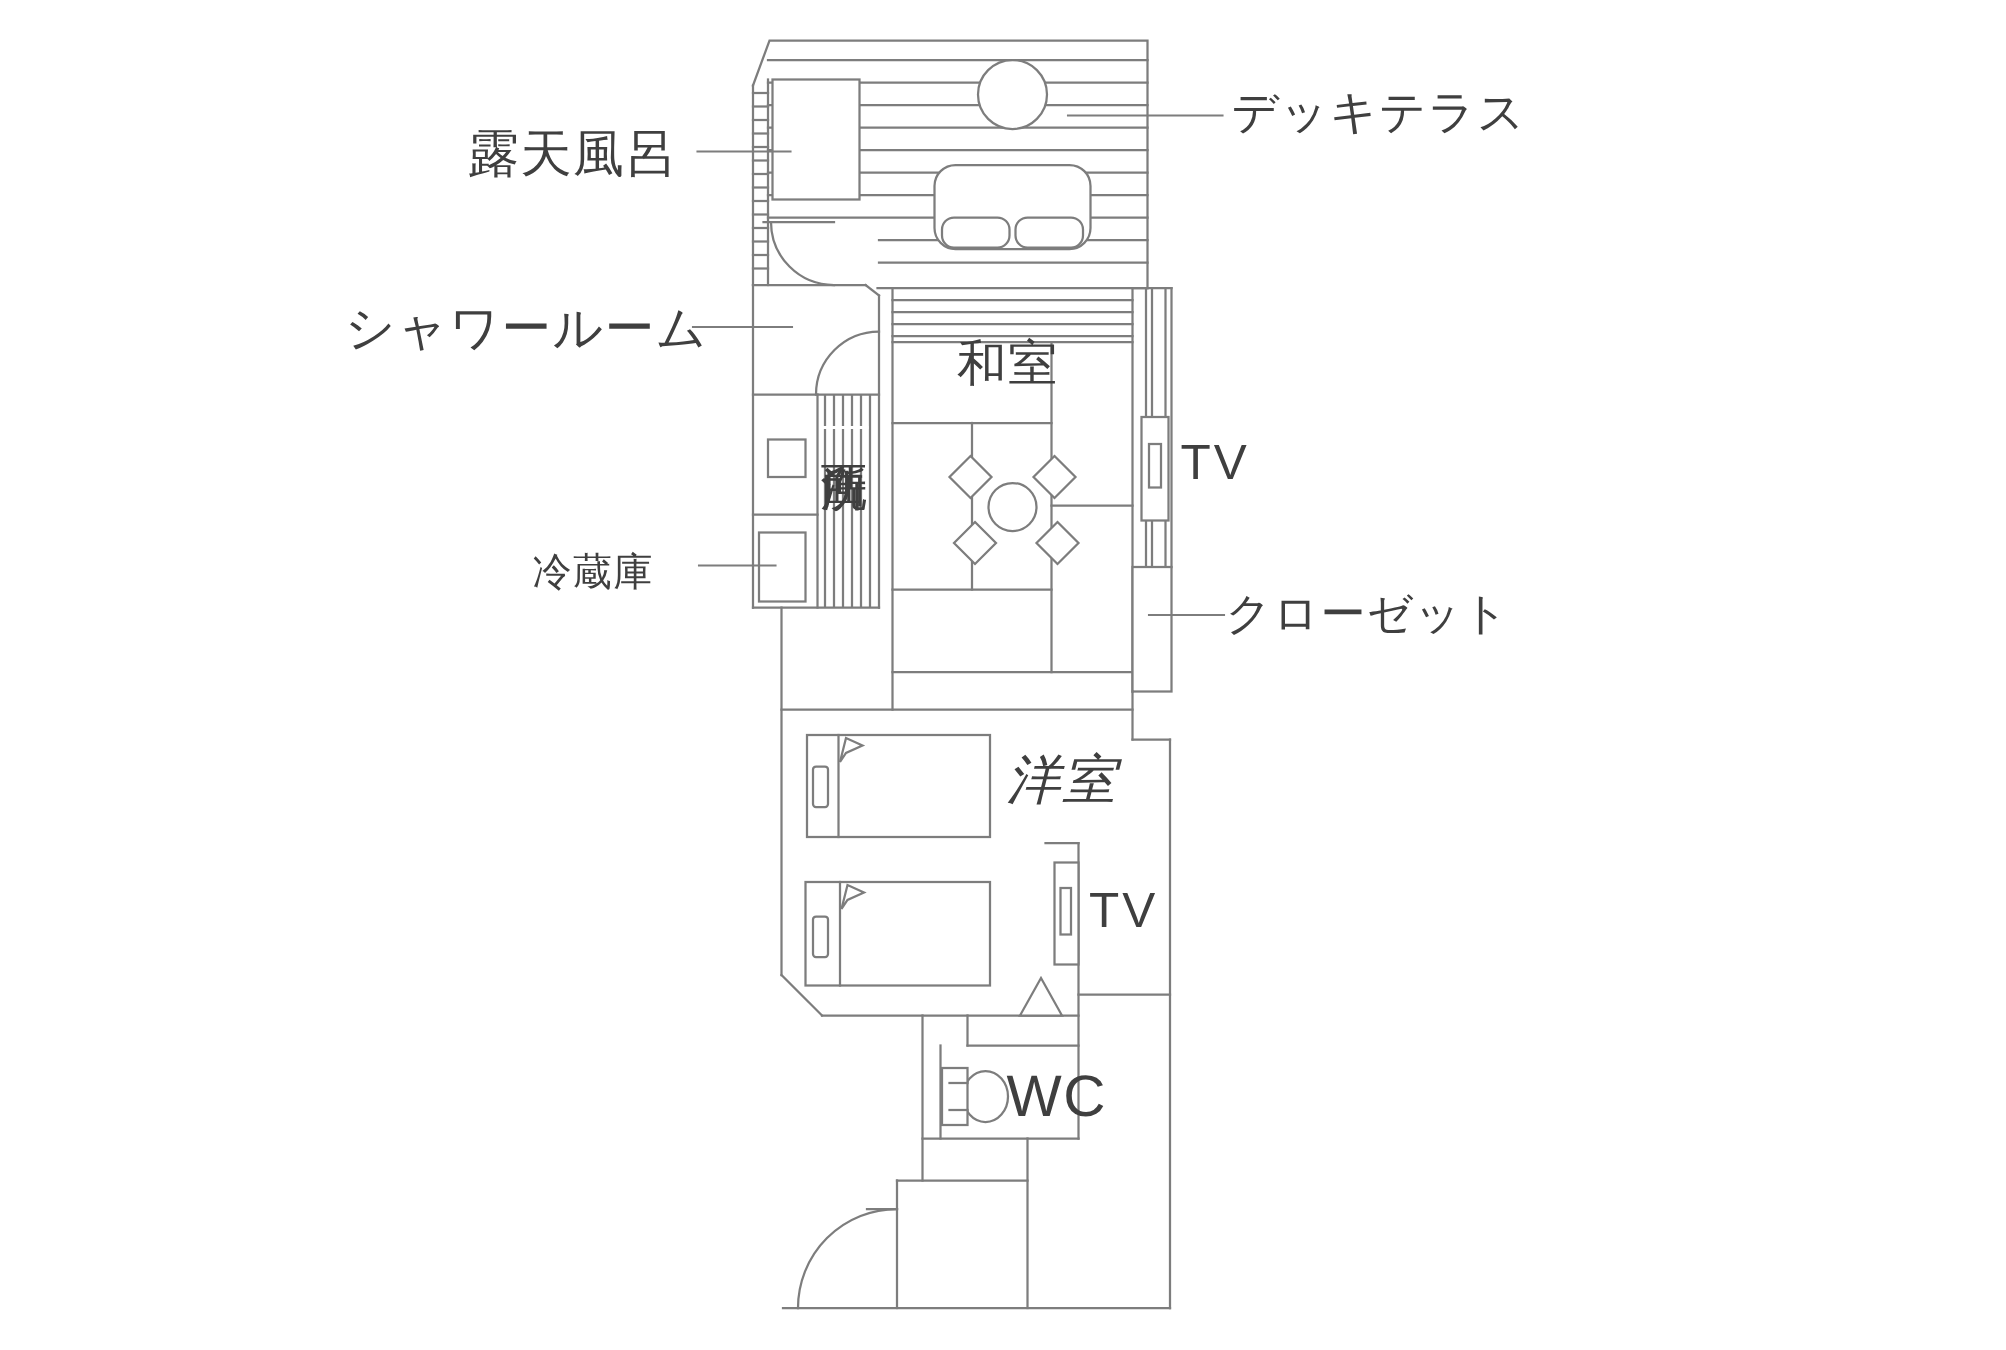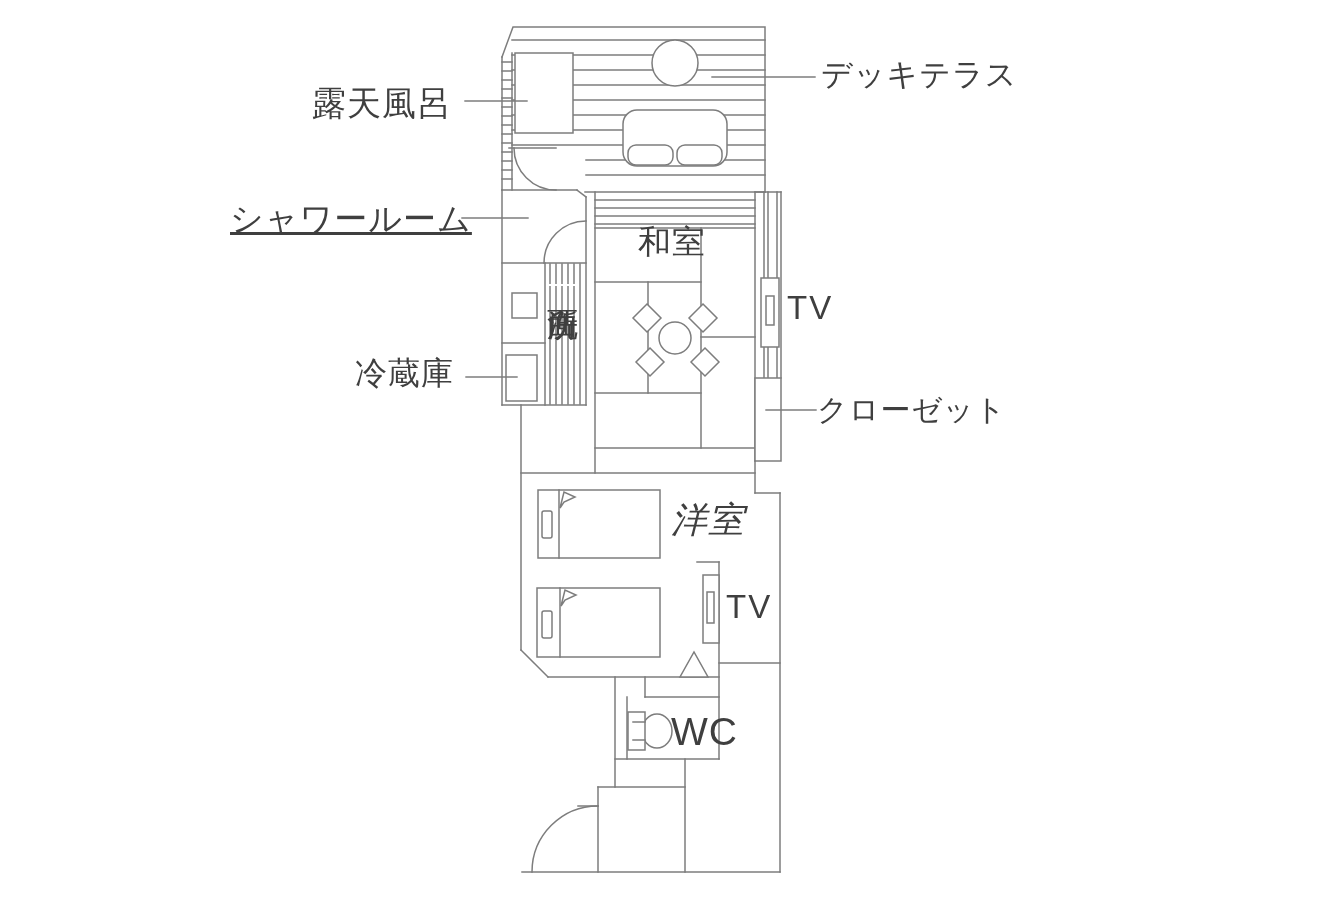--- a/index.html
+++ b/index.html
@@ -216,23 +216,23 @@
         <line x1="712" y1="77" x2="815" y2="77"></line>
         <line x1="462" y1="218" x2="528" y2="218"></line>
         <line x1="466" y1="377" x2="517" y2="377"></line>
         <line x1="766" y1="410" x2="816" y2="410"></line>
       </g>
     </g>
   </svg>
 
   <div class="lbl" style="left:312px;top:86px;font-size:34px;">露天風呂</div>
   <div class="lbl" style="left:821px;top:59px;font-size:31px;">デッキテラス</div>
-  <div class="lbl" style="left:230px;top:202px;font-size:33px;text-decoration:underline;">シャワールーム</div>
+  <div class="lbl" style="left:230px;top:202px;font-size:33px;">シャワールーム</div>
   <div class="lbl" style="left:638px;top:225px;font-size:33px;">和室</div>
   <div class="lbl" style="left:787px;top:291px;font-size:33px;letter-spacing:2px;">TV</div>
   <div class="lbl vert" style="left:546px;top:284px;font-size:31px;">洗面所</div>
-  <div class="lbl" style="left:355px;top:357px;font-size:32px;">冷蔵庫</div>
+  <div class="lbl" style="left:355px;top:368px;font-size:26px;">冷蔵庫</div>
   <div class="lbl" style="left:817px;top:395px;font-size:30px;">クローゼット</div>
   <div class="lbl" style="left:671px;top:502px;font-size:36px;font-style:italic;">洋室</div>
   <div class="lbl" style="left:726px;top:590px;font-size:33px;letter-spacing:2px;">TV</div>
   <div class="lbl" style="left:671px;top:712px;font-size:39px;">WC</div>
 
 </div>
 
 </body></html>

